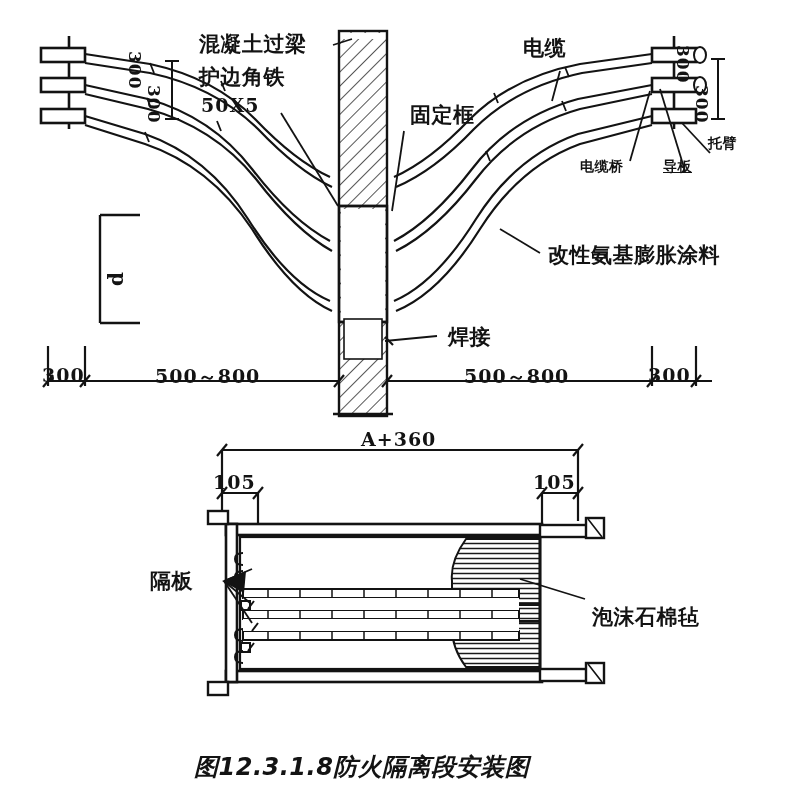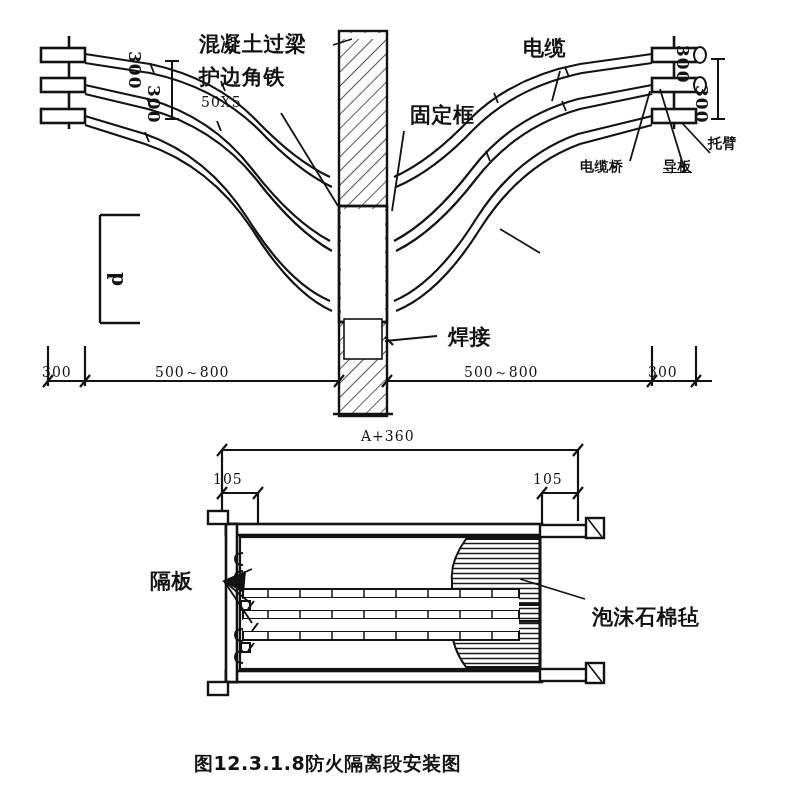--- a/index.html
+++ b/index.html
@@ -7,26 +7,26 @@
     width:800px;height:790px;position:relative;overflow:hidden;
     font-family:"Liberation Sans","DejaVu Sans",sans-serif;
     color:#111111;
   }
   #stage{position:absolute;left:0;top:1px;width:800px;height:730px;}
   svg#dwg{position:absolute;left:0;top:0;width:800px;height:790px;display:block;}
   .lbl{position:absolute;white-space:nowrap;font-weight:700;color:#131313;
        font-family:"DejaVu Sans","Liberation Sans",sans-serif;}
   .cn{font-size:21px;letter-spacing:0.5px;}
   .cn-sm{font-size:14px;letter-spacing:0.5px;}
-  .num{font-size:14px;font-family:"DejaVu Serif","Liberation Serif",serif;font-weight:400;letter-spacing:1px;}
+  .num{font-size:19px;font-family:"DejaVu Serif","Liberation Serif",serif;font-weight:700;letter-spacing:1px;}
   .num-sm{font-size:17px;font-family:"DejaVu Serif","Liberation Serif",serif;font-weight:700;letter-spacing:1px;}
   .rot90{transform:rotate(90deg);transform-origin:left top;}
   .rotneg{transform:rotate(-90deg);transform-origin:left top;}
-  .caption{font-size:19px;font-weight:700;letter-spacing:0.5px;
-           font-family:"DejaVu Sans","Liberation Sans",sans-serif;}
+  .caption{font-size:24px;font-weight:700;letter-spacing:0.5px;
+           font-family:"DejaVu Sans","Liberation Sans",sans-serif;font-style:italic;}
   .dlab{font-size:20px;font-weight:700;font-family:"DejaVu Serif","Liberation Serif",serif;}
 </style>
 </head>
 <body>
 
 <div id="stage">
 
   <svg id="dwg" viewBox="0 0 800 790">
     <defs>
       <pattern id="hatch45" width="10" height="10" patternUnits="userSpaceOnUse" patternTransform="rotate(45)">
@@ -283,20 +283,21 @@
   <div class="lbl cn" style="left:410px;top:100px;">固定框</div>
 
   <div class="lbl cn" style="left:523px;top:33px;">电缆</div>
 
   <div class="lbl cn-sm" style="left:580px;top:157px;text-align:center;">电缆桥</div>
 
   <div class="lbl cn-sm" style="left:663px;top:157px;text-decoration:underline;">导板</div>
 
   <div class="lbl cn-sm" style="left:708px;top:134px;">托臂</div>
 
+  <div class="lbl cn" style="left:548px;top:240px;">改性氨基膨胀涂料</div>
 
   <div class="lbl cn" style="left:448px;top:322px;">焊接</div>
 
   <div class="lbl dlab rotneg" style="left:104px;top:285px;">d</div>
 
   <div class="lbl num" style="left:42px;top:363px;">300</div>
 
   <div class="lbl num" style="left:155px;top:363px;">500～800</div>
 
   <div class="lbl num" style="left:464px;top:363px;">500～800</div>

